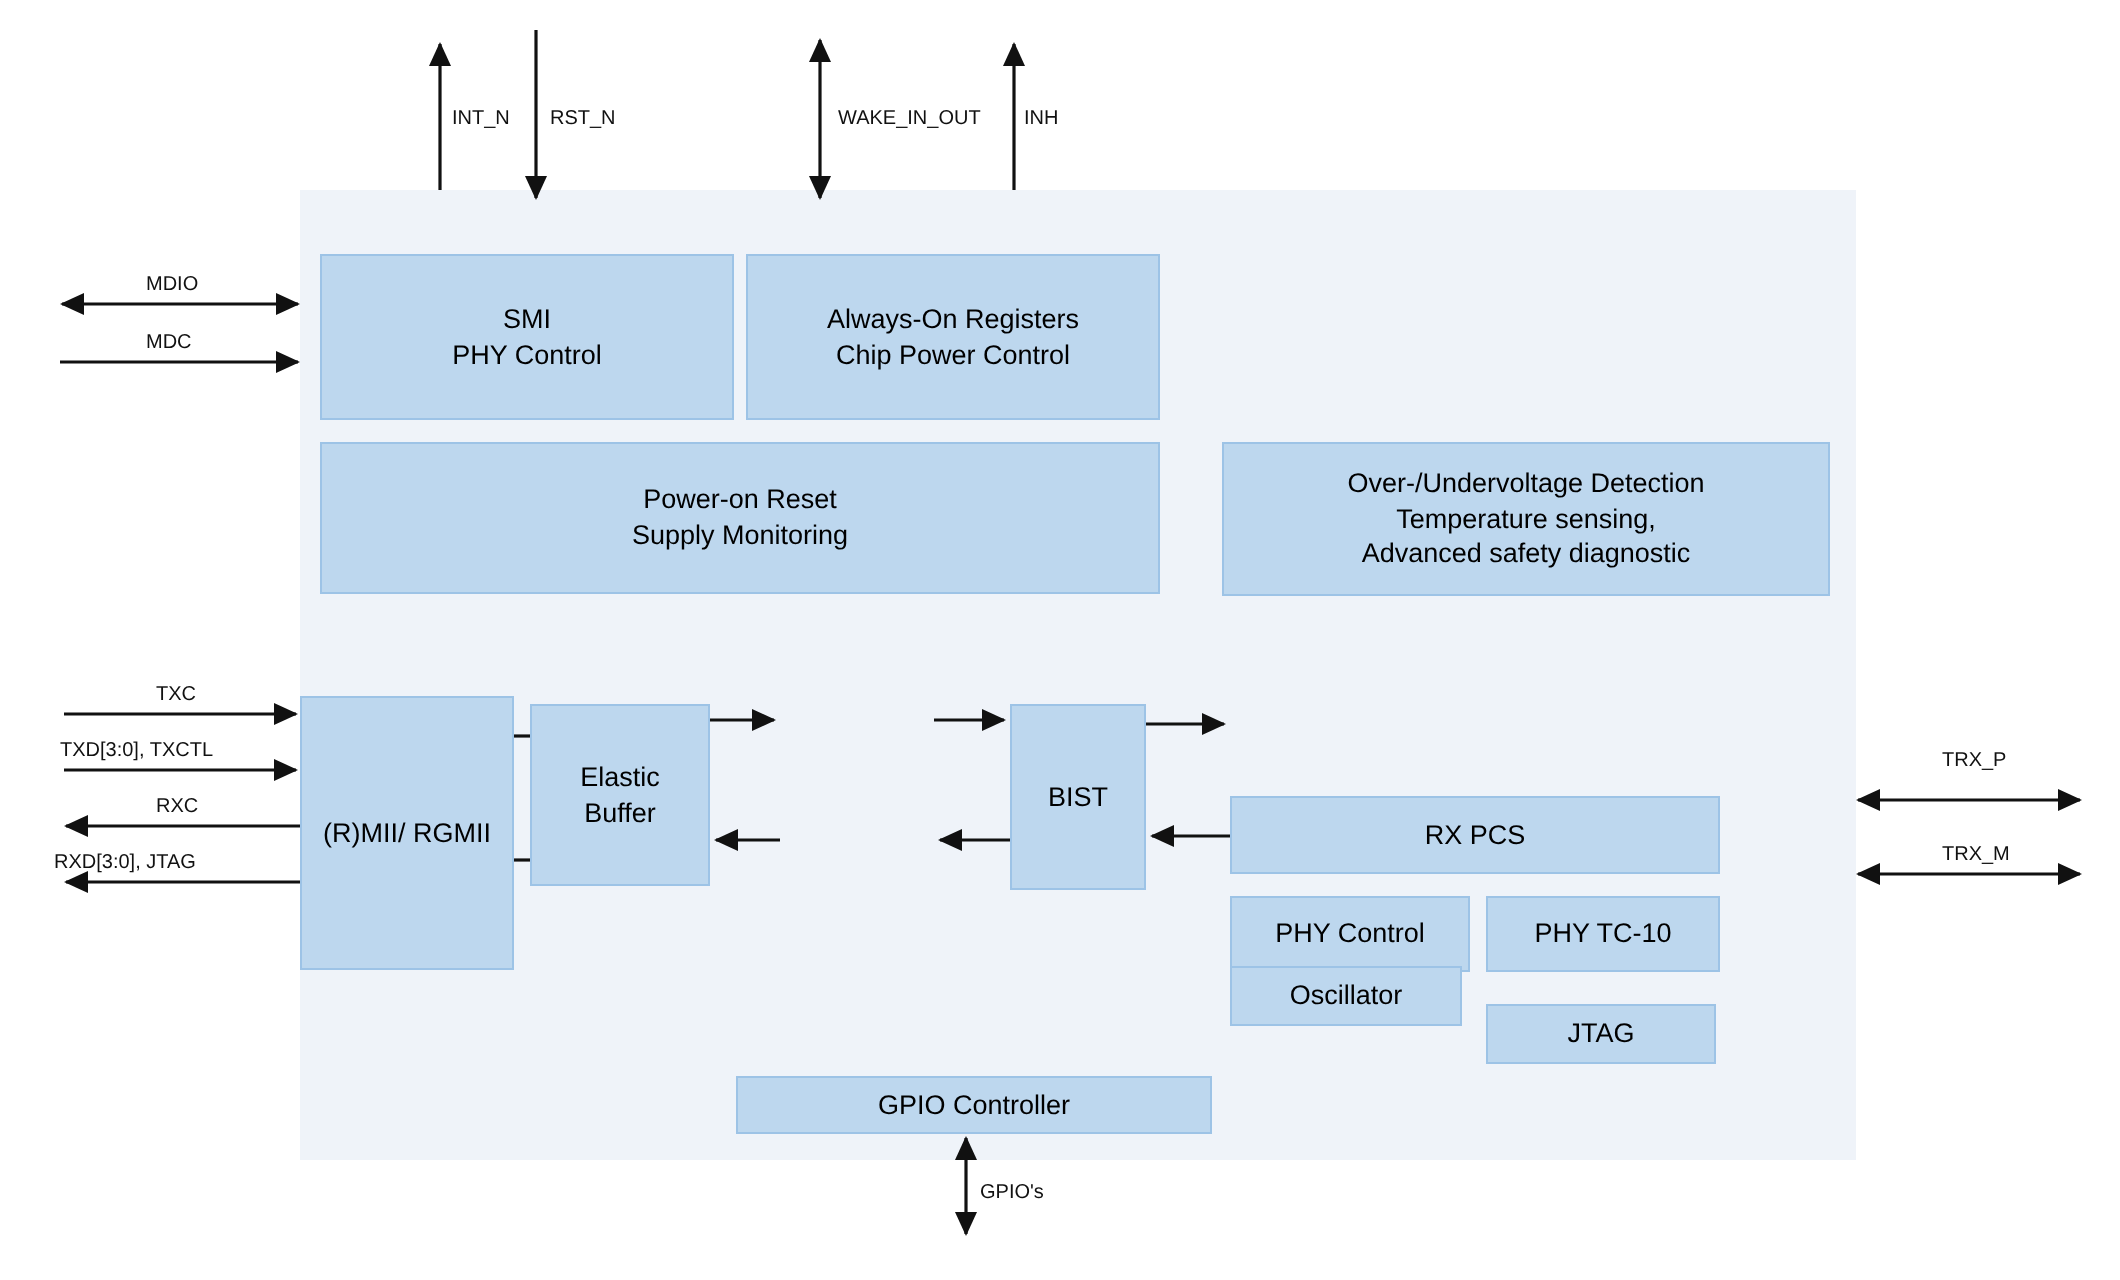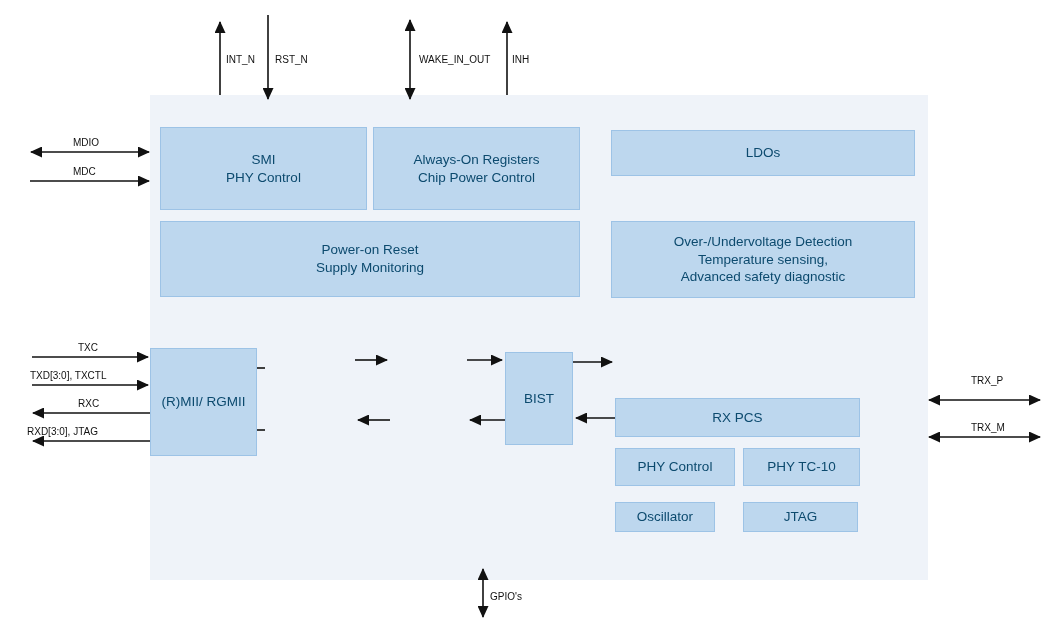--- a/index.html
+++ b/index.html
@@ -22,21 +22,21 @@
     background: #bdd7ee;
     border: 1px solid #9dc3e6;
     box-sizing: border-box;
     display: flex;
     align-items: center;
     justify-content: center;
     text-align: center;
     white-space: pre-line;
     font-size: 13.5px;
     line-height: 1.3;
-    color: #0c4a6e;
+    color: #000000;
   }
   .sig {
     position: absolute;
     font-size: 10px;
     color: #111;
     white-space: nowrap;
   }
   svg.arrows {
     position: absolute;
     left: 0; top: 0;
@@ -49,34 +49,36 @@
 <body>
 
 <div class="canvas">
 
   <div class="panel"></div>
 
   <div class="block" style="left:160px;top:127px;width:207px;height:83px">SMI
 PHY Control</div>
   <div class="block" style="left:373px;top:127px;width:207px;height:83px">Always-On Registers
 Chip Power Control</div>
-  <div class="block" style="left:611px;top:130px;width:304px;height:46px">LDOs</div>
   <div class="block" style="left:160px;top:221px;width:420px;height:76px">Power-on Reset
 Supply Monitoring</div>
   <div class="block" style="left:611px;top:221px;width:304px;height:77px">Over-/Undervoltage Detection
 Temperature sensing,
 Advanced safety diagnostic</div>
 
-  <div class="block" style="left:150px;top:348px;width:107px;height:108px">(R)MII/ RGMII</div>
+  <div class="block" style="left:150px;top:348px;width:107px;height:137px">(R)MII/ RGMII</div>
+  <div class="block" style="left:265px;top:352px;width:90px;height:91px">Elastic
+Buffer</div>
   <div class="block" style="left:505px;top:352px;width:68px;height:93px">BIST</div>
   <div class="block" style="left:615px;top:398px;width:245px;height:39px">RX PCS</div>
   <div class="block" style="left:615px;top:448px;width:120px;height:38px">PHY Control</div>
   <div class="block" style="left:743px;top:448px;width:117px;height:38px">PHY TC-10</div>
-  <div class="block" style="left:615px;top:502px;width:100px;height:30px">Oscillator</div>
+  <div class="block" style="left:615px;top:483px;width:116px;height:30px">Oscillator</div>
   <div class="block" style="left:743px;top:502px;width:115px;height:30px">JTAG</div>
+  <div class="block" style="left:368px;top:538px;width:238px;height:29px">GPIO Controller</div>
 
   <span class="sig" style="left:226px;top:54px">INT_N</span>
   <span class="sig" style="left:275px;top:54px">RST_N</span>
   <span class="sig" style="left:419px;top:54px">WAKE_IN_OUT</span>
   <span class="sig" style="left:512px;top:54px">INH</span>
   <span class="sig" style="left:73px;top:137px">MDIO</span>
   <span class="sig" style="left:73px;top:166px">MDC</span>
   <span class="sig" style="left:78px;top:342px">TXC</span>
   <span class="sig" style="left:30px;top:370px">TXD[3:0], TXCTL</span>
   <span class="sig" style="left:78px;top:398px">RXC</span>

